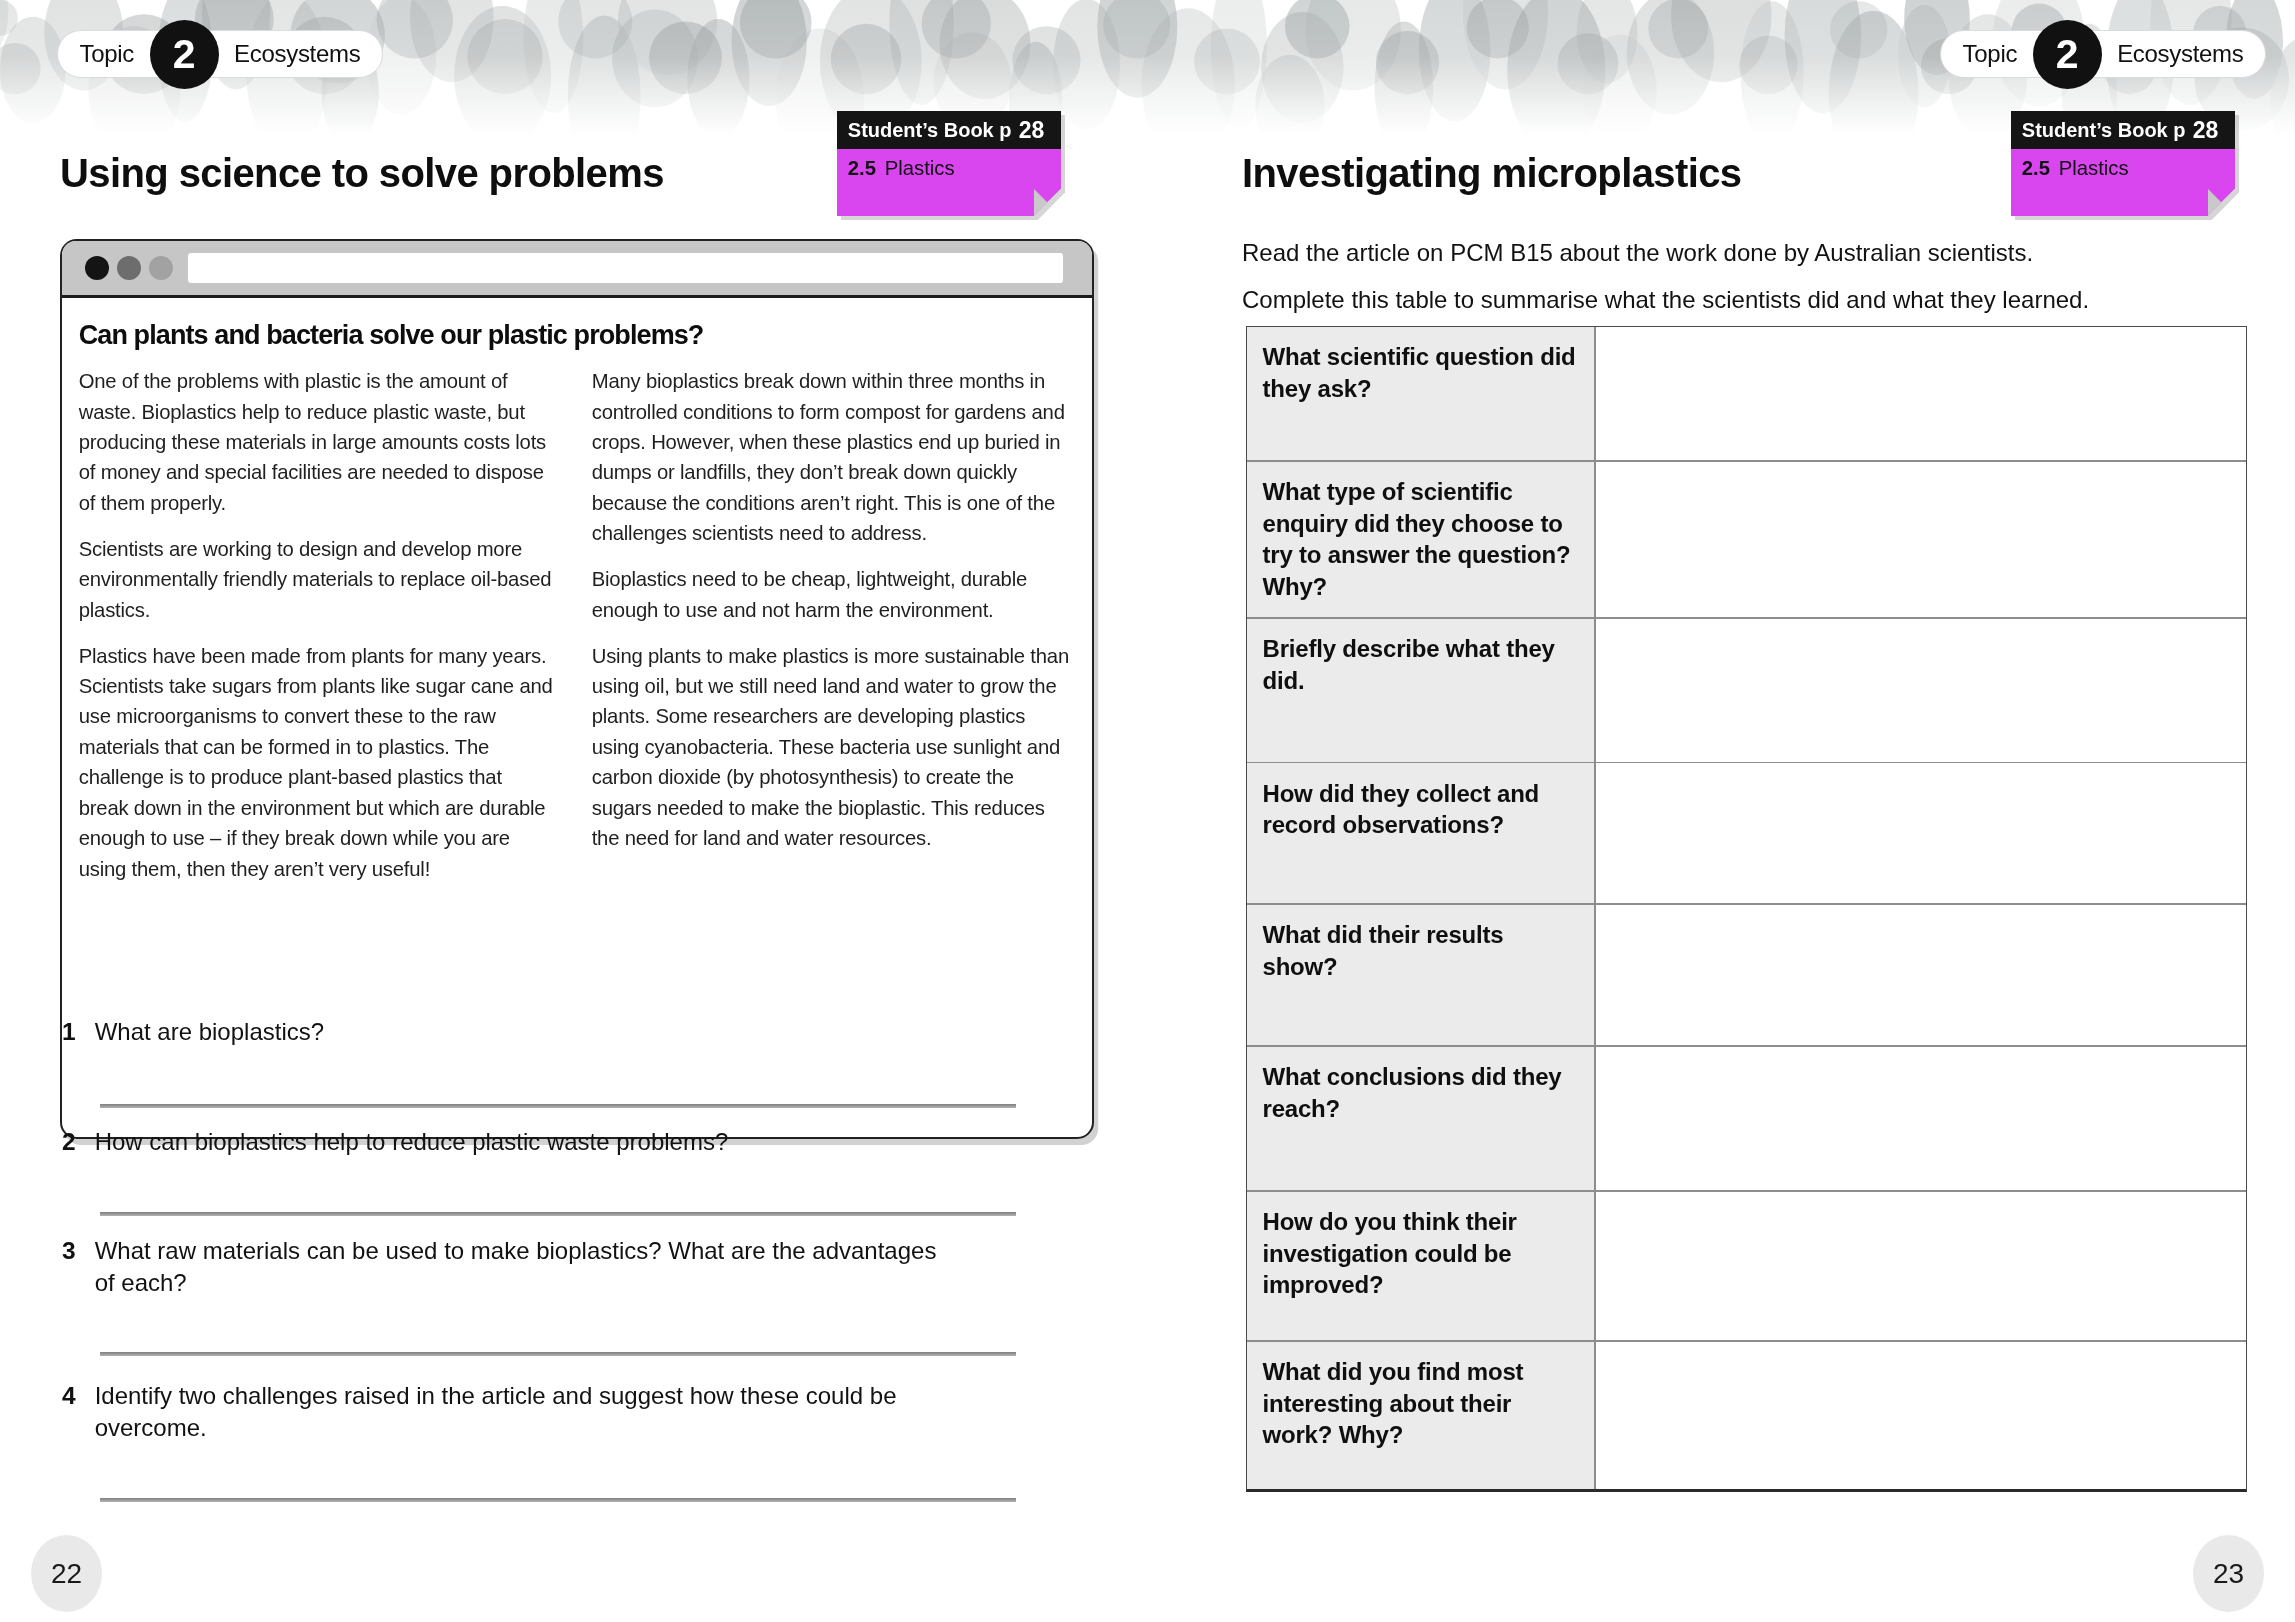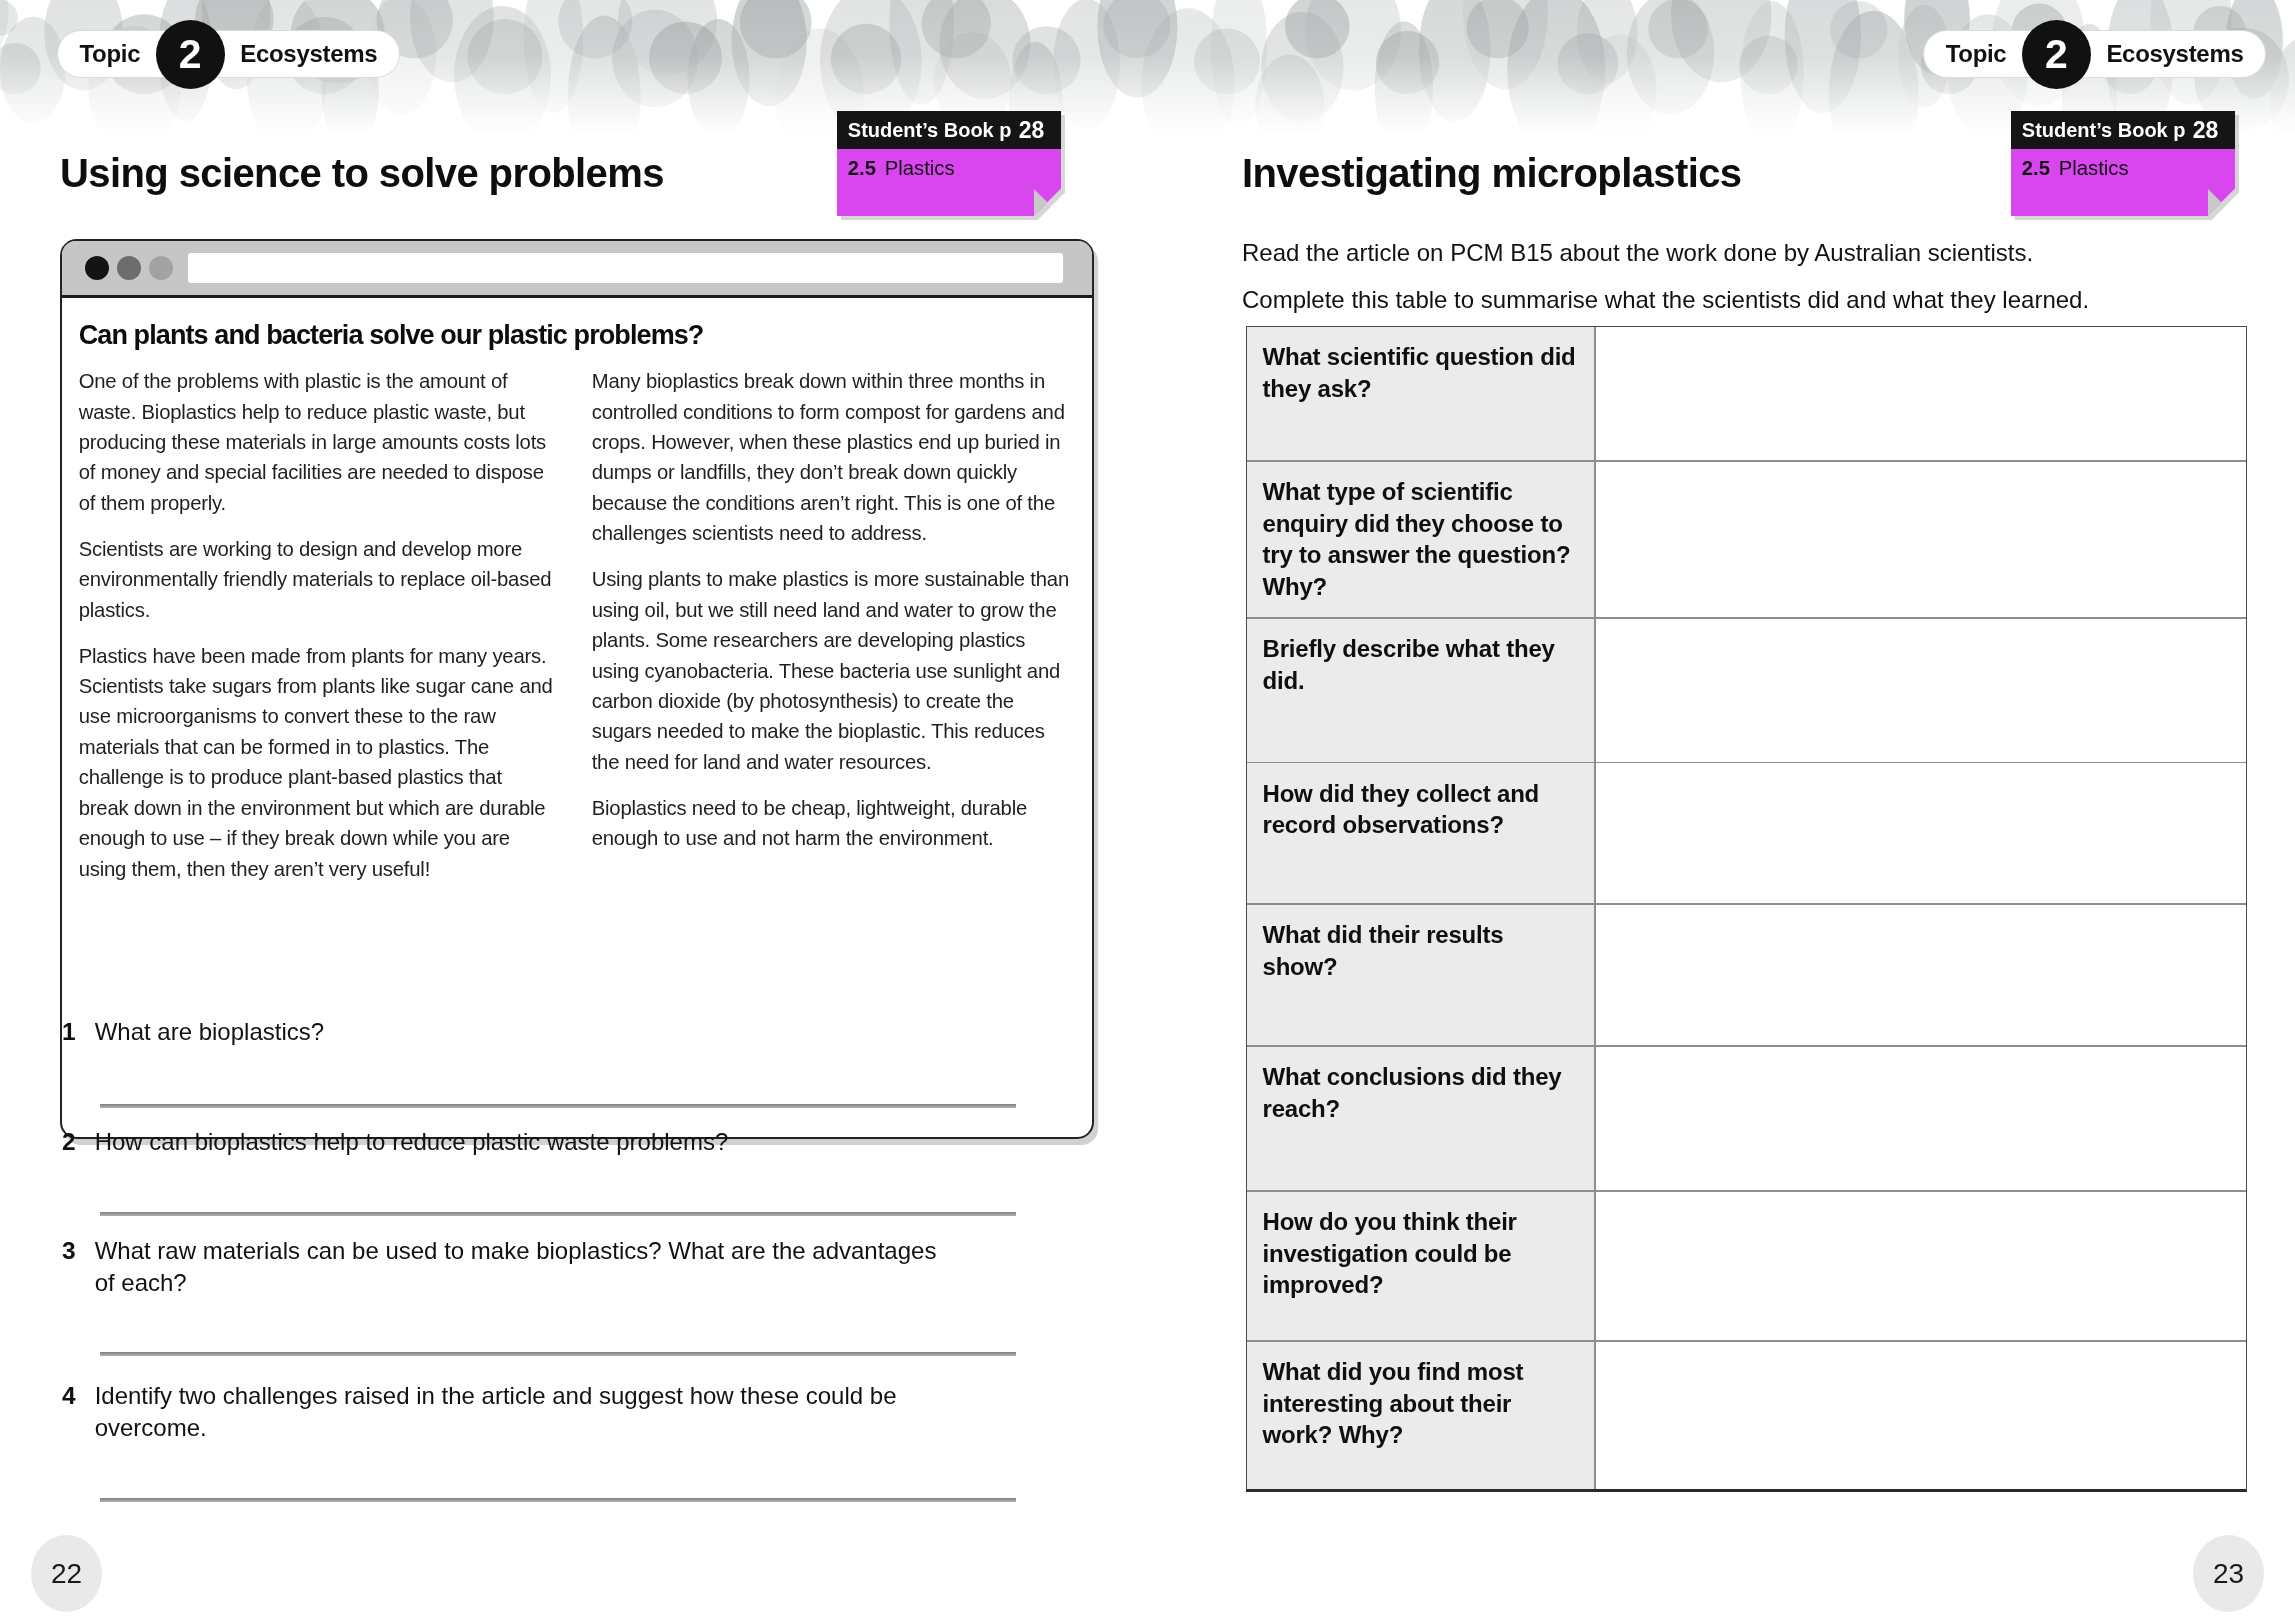--- a/index.html
+++ b/index.html
@@ -12,21 +12,21 @@
   .band svg{display:block;width:2295px;height:143px;}
   .band-fade{position:absolute;inset:0;background:linear-gradient(to bottom,rgba(255,255,255,0) 0%,rgba(255,255,255,0.15) 40%,#ffffff 94%);}
 
   
   .topic-pill{
     position:absolute; top:30px; height:48px; background:#ffffff;
     border:1.8px solid #d9dcdc; border-radius:26px;
     display:flex; align-items:center; gap:15.5px; padding:0 21.5px;
     box-sizing:border-box;
   }
-  .pill-word{font-weight:bold; font-size:24px; letter-spacing:-0.3px; white-space:nowrap;}
+  .pill-word{font-weight:normal; font-size:24px; letter-spacing:-0.3px; white-space:nowrap;}
   .pill-circle{
     position:relative; width:69px; height:69px; flex:0 0 69px;
     background:#111; border-radius:50%;
     display:flex; align-items:center; justify-content:center;
   }
   .pill-circle span{color:#fff; font-weight:bold; font-size:41px; line-height:1;}
   .topic-pill.left{left:57px;}
   .topic-pill.right{right:29px;}
 
   
@@ -266,22 +266,22 @@
     <div class="article-inner">
       <h2 class="article-heading">Can plants and bacteria solve our plastic problems?</h2>
       <div class="cols">
         <div class="col">
           <p>One of the problems with plastic is the amount of waste. Bioplastics help to reduce plastic waste, but producing these materials in large amounts costs lots of money and special facilities are needed to dispose of them properly.</p>
           <p>Scientists are working to design and develop more environmentally friendly materials to replace oil-based plastics.</p>
           <p>Plastics have been made from plants for many years. Scientists take sugars from plants like sugar cane and use microorganisms to convert these to the raw materials that can be formed in to plastics. The challenge is to produce plant-based plastics that break down in the environment but which are durable enough to use – if they break down while you are using them, then they aren’t very useful!</p>
         </div>
         <div class="col">
           <p>Many bioplastics break down within three months in controlled conditions to form compost for gardens and crops. However, when these plastics end up buried in dumps or landfills, they don’t break down quickly because the conditions aren’t right. This is one of the challenges scientists need to address.</p>
+          <p>Bioplastics need to be cheap, lightweight, durable enough to use and not harm the environment.</p>
           <p>Using plants to make plastics is more sustainable than using oil, but we still need land and water to grow the plants. Some researchers are developing plastics using cyanobacteria. These bacteria use sunlight and carbon dioxide (by photosynthesis) to create the sugars needed to make the bioplastic. This reduces the need for land and water resources.</p>
-          <p>Bioplastics need to be cheap, lightweight, durable enough to use and not harm the environment.</p>
         </div>
       </div>
     </div>
   </div>
 
   <div class="question q1">
     <span class="q-num">1</span>
     <span class="q-text">What are bioplastics?</span>
   </div>
   <div class="answer-line l1"></div>

